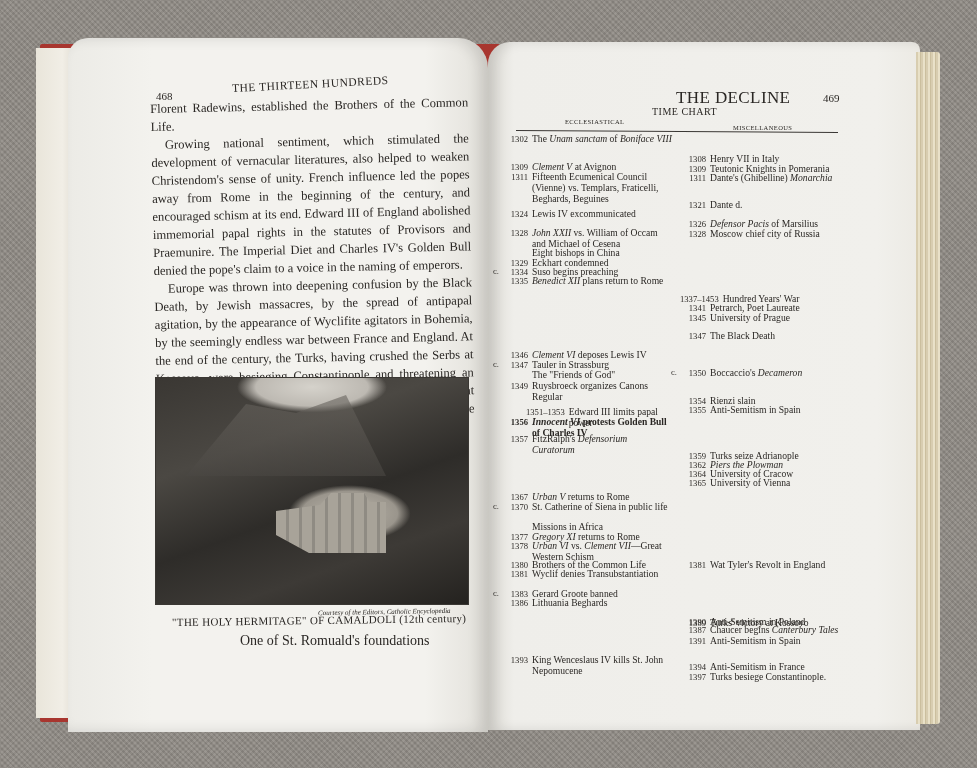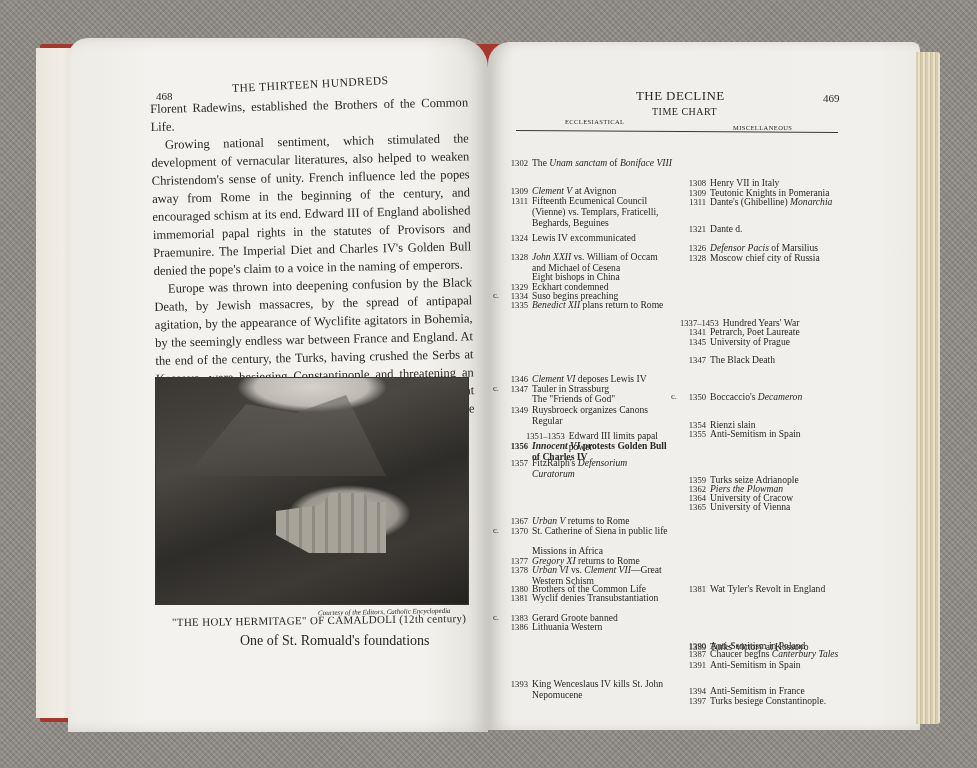--- a/index.html
+++ b/index.html
@@ -77,30 +77,30 @@
   }
   .photo-caption {
     position:absolute; left:172px; top:614px; font-size:11px; letter-spacing:0.3px;
     transform:rotate(-0.8deg);
   }
   .photo-subcaption {
     position:absolute; left:240px; top:633px; font-size:14px;
   }
 
   
-  .running-head-right { position:absolute; left:636px; top:88px; font-size:13px; letter-spacing:0.4px;text-align:center; }
+  .running-head-right { position:absolute; left:676px; top:88px; font-size:17px; letter-spacing:0.4px;text-align:center; }
   .page-num-right { position:absolute; left:823px; top:92px; font-size:11px; }
   .chart-title { position:absolute; left:652px; top:106px; font-size:10px; letter-spacing:0.5px; }
   .col-head-eccl { position:absolute; left:565px; top:118px; font-size:6.5px; letter-spacing:0.4px; }
   .col-head-misc { position:absolute; left:733px; top:124px; font-size:6.5px; letter-spacing:0.4px; }
   .rule {
     position:absolute; left:516px; top:131px; width:322px; height:1px; background:#3b3835;
     transform:rotate(0.4deg);
   }
-  .tl-entry { position:absolute; font-size:9.6px; line-height:11px; white-space:nowrap;margin-top:24px; }
+  .tl-entry { position:absolute; font-size:9.6px; line-height:11px; white-space:nowrap; }
   .tl-entry .year { display:inline-block; width:26px; text-align:right; margin-right:4px; font-size:8.6px; }
   .tl-entry .circa { position:absolute; left:-9px; font-size:8.6px; }
   .tl-entry .text { display:inline-block; vertical-align:top; white-space:normal; }
   .tl-entry .text i { font-style:italic; }
   .eccl { left:502px; }
   .eccl .text { width:140px; }
   .misc { left:680px; }
   .misc .text { width:150px; }
 </style>
 </head>
@@ -153,21 +153,21 @@
     <div class="tl-entry eccl" style="top: 416px; font-weight: bold;"><span class="year">1356</span><span class="text"><i>Innocent VI</i> protests Golden Bull of Charles IV</span></div>
     <div class="tl-entry eccl" style="top: 433px;"><span class="year">1357</span><span class="text">FitzRalph's <i>Defensorium Curatorum</i></span></div>
     <div class="tl-entry eccl" style="top: 491px;"><span class="year">1367</span><span class="text"><i>Urban V</i> returns to Rome</span></div>
     <div class="tl-entry eccl" style="top: 501px;"><span class="circa">c.</span><span class="year">1370</span><span class="text">St. Catherine of Siena in public life</span></div>
     <div class="tl-entry eccl" style="top: 521px;"><span class="year"></span><span class="text">Missions in Africa</span></div>
     <div class="tl-entry eccl" style="top: 531px;"><span class="year">1377</span><span class="text"><i>Gregory XI</i> returns to Rome</span></div>
     <div class="tl-entry eccl" style="top: 540px;"><span class="year">1378</span><span class="text"><i><i>Urban V</i>I</i> vs. <i><i><i>Clement V</i>I</i>I</i>—Great Western Schism</span></div>
     <div class="tl-entry eccl" style="top: 559px;"><span class="year">1380</span><span class="text">Brothers of the Common Life</span></div>
     <div class="tl-entry eccl" style="top: 568px;"><span class="year">1381</span><span class="text">Wyclif denies Transubstantiation</span></div>
     <div class="tl-entry eccl" style="top: 588px;"><span class="circa">c.</span><span class="year">1383</span><span class="text">Gerard Groote banned</span></div>
-    <div class="tl-entry eccl" style="top: 597px;"><span class="year">1386</span><span class="text">Lithuania Western</span></div>
+    <div class="tl-entry eccl" style="top: 597px;"><span class="year">1386</span><span class="text">Lithuania Beghards</span></div>
     <div class="tl-entry eccl" style="top: 654px;"><span class="year">1393</span><span class="text">King Wenceslaus IV kills St. John Nepomucene</span></div>
   </div>
 <div id="misc-col">
     <div class="tl-entry misc" style="top: 153px;"><span class="year">1308</span><span class="text">Henry VII in Italy</span></div>
     <div class="tl-entry misc" style="top: 163px;"><span class="year">1309</span><span class="text">Teutonic Knights in Pomerania</span></div>
     <div class="tl-entry misc" style="top: 172px;"><span class="year">1311</span><span class="text">Dante's (Ghibelline) <i>Monarchia</i></span></div>
     <div class="tl-entry misc" style="top: 199px;"><span class="year">1321</span><span class="text">Dante d.</span></div>
     <div class="tl-entry misc" style="top: 218px;"><span class="year">1326</span><span class="text"><i>Defensor Pacis</i> of Marsilius</span></div>
     <div class="tl-entry misc" style="top: 228px;"><span class="year">1328</span><span class="text">Moscow chief city of Russia</span></div>
     <div class="tl-entry misc" style="top: 293px;"><span class="year" style="width: auto; margin-left: 0px;">1337–1453</span><span class="text" style="width: 110px;">Hundred Years' War</span></div>

